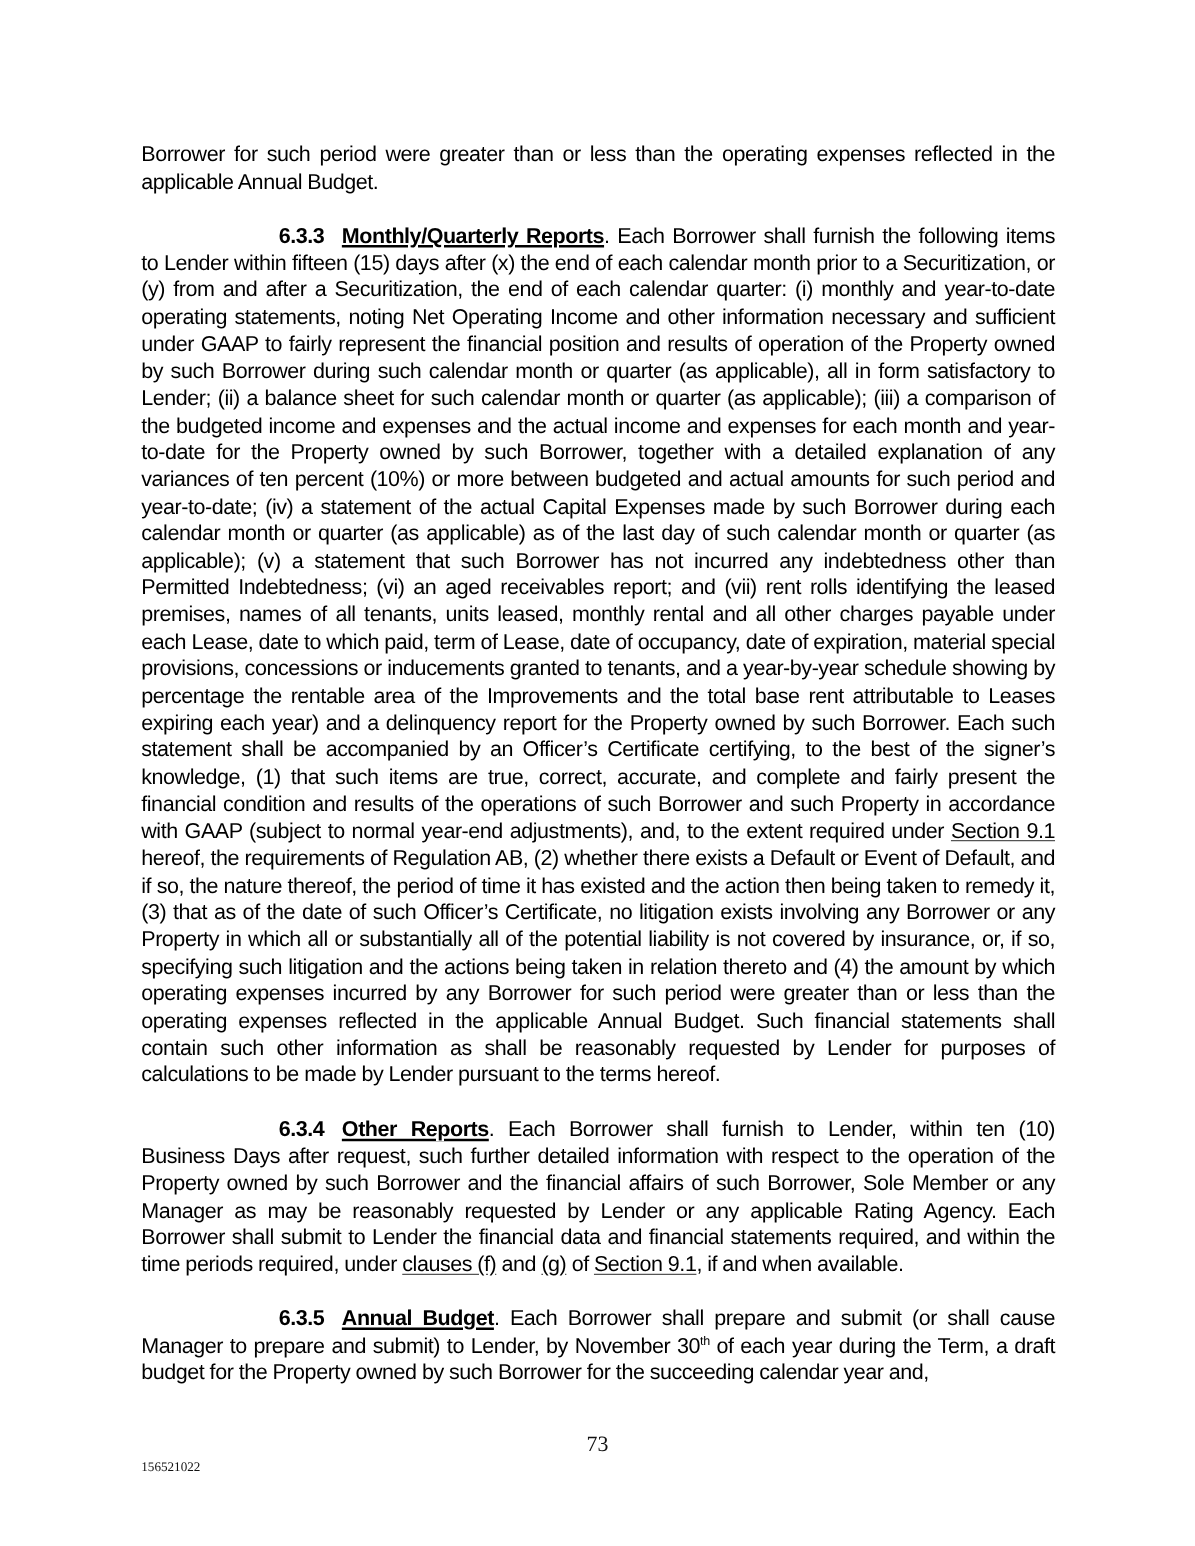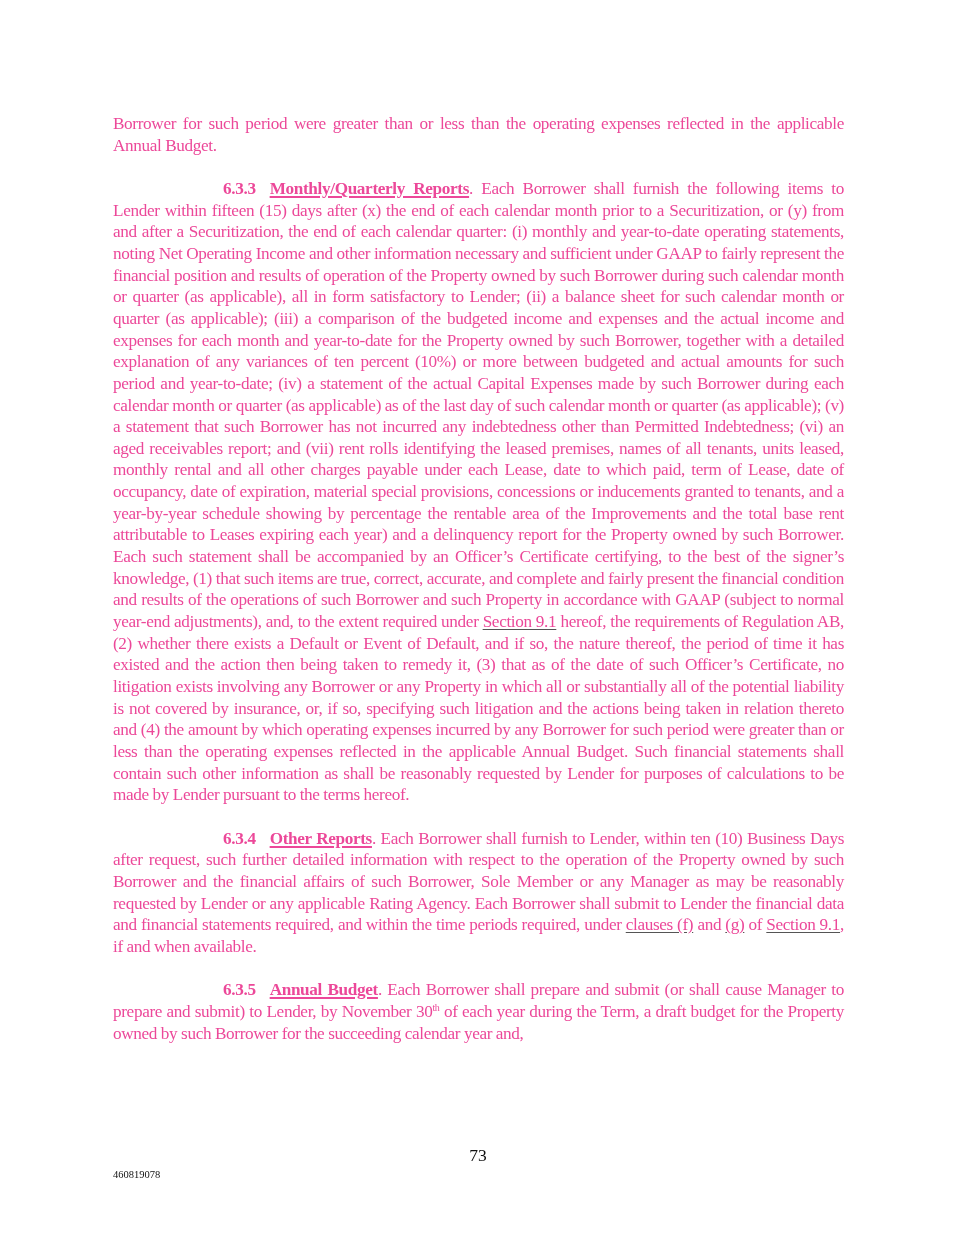--- a/index.html
+++ b/index.html
@@ -1,20 +1,20 @@
 <!DOCTYPE html>
 <html><head>
   <meta charset="utf-8">
   <style>
     html, body { margin: 0; padding: 0; background: #ffffff; }
     body { width: 956px; height: 1237px; position: relative; overflow: hidden; }
     .page {
       position: absolute; left: 113px; top: 113px; width: 731px;
-      font-family: Liberation Serif, serif;
-      font-size: 17.2px; line-height: 21.65px; color: #ec4899;
+      font-family: Liberation Sans, sans-serif;
+      font-size: 17.2px; line-height: 21.65px; color: #000000;
       text-align: justify;
       letter-spacing: -0.35px;
       word-spacing: -0.2px;
     }
     p { margin: 0 0 21.65px 0; }
     .indent { text-indent: 110px; }
     .secnum { font-weight: bold; }
     .sectitle { font-weight: bold; text-decoration: underline; text-decoration-thickness: 1.5px; text-underline-offset: 2px; margin-top: 48px; }
     .gap { display: inline-block; width: 14px; }
     .xref { text-decoration: underline; text-underline-offset: 2px; text-decoration-color: #555; }
@@ -35,13 +35,13 @@
   <p>Borrower for such period were greater than or less than the operating expenses reflected in the applicable Annual Budget.</p>
 
   <p class="indent"><span class="secnum">6.3.3</span><span class="gap"></span><span class="sectitle">Monthly/Quarterly Reports</span><span>.  Each Borrower shall furnish the following items to Lender within fifteen (15) days after (x) the end of each calendar month prior to a Securitization, or (y) from and after a Securitization, the end of each calendar quarter:  (i) monthly and year-to-date operating statements, noting Net Operating Income and other information necessary and sufficient under GAAP to fairly represent the financial position and results of operation of the Property owned by such Borrower during such calendar month or quarter (as applicable), all in form satisfactory to Lender; (ii) a balance sheet for such calendar month or quarter (as applicable); (iii) a comparison of the budgeted income and expenses and the actual income and expenses for each month and year-to-date for the Property owned by such Borrower, together with a detailed explanation of any variances of ten percent (10%) or more between budgeted and actual amounts for such period and year-to-date; (iv) a statement of the actual Capital Expenses made by such Borrower during each calendar month or quarter (as applicable) as of the last day of such calendar month or quarter (as applicable); (v) a statement that such Borrower has not incurred any indebtedness other than Permitted Indebtedness; (vi) an aged receivables report; and (vii) rent rolls identifying the leased premises, names of all tenants, units leased, monthly rental and all other charges payable under each Lease, date to which paid, term of Lease, date of occupancy, date of expiration, material special provisions, concessions or inducements granted to tenants, and a year-by-year schedule showing by percentage the rentable area of the Improvements and the total base rent attributable to Leases expiring each year) and a delinquency report for the Property owned by such Borrower.  Each such statement shall be accompanied by an Officer’s Certificate certifying, to the best of the signer’s knowledge, (1) that such items are true, correct, accurate, and complete and fairly present the financial condition and results of the operations of such Borrower and such Property in accordance with GAAP (subject to normal year-end adjustments), and, to the extent required under </span><span class="xref">Section 9.1</span><span> hereof, the requirements of Regulation AB, (2) whether there exists a Default or Event of Default, and if so, the nature thereof, the period of time it has existed and the action then being taken to remedy it, (3) that as of the date of such Officer’s Certificate, no litigation exists involving any Borrower or any Property in which all or substantially all of the potential liability is not covered by insurance, or, if so, specifying such litigation and the actions being taken in relation thereto and (4) the amount by which operating expenses incurred by any Borrower for such period were greater than or less than the operating expenses reflected in the applicable Annual Budget.  Such financial statements shall contain such other information as shall be reasonably requested by Lender for purposes of calculations to be made by Lender pursuant to the terms hereof.</span></p>
 
   <p class="indent"><span class="secnum">6.3.4</span><span class="gap"></span><span class="sectitle">Other Reports</span><span>.  Each Borrower shall furnish to Lender, within ten (10) Business Days after request, such further detailed information with respect to the operation of the Property owned by such Borrower and the financial affairs of such Borrower, Sole Member or any Manager as may be reasonably requested by Lender or any applicable Rating Agency.  Each Borrower shall submit to Lender the financial data and financial statements required, and within the time periods required, under </span><span class="xref">clauses (f)</span><span> and </span><span class="xref">(g)</span><span> of </span><span class="xref">Section 9.1</span><span>, if and when available.</span></p>
 
   <p class="indent"><span class="secnum">6.3.5</span><span class="gap"></span><span class="sectitle">Annual Budget</span><span>.  Each Borrower shall prepare and submit (or shall cause Manager to prepare and submit) to Lender, by November 30</span><sup>th</sup><span> of each year during the Term, a draft budget for the Property owned by such Borrower for the succeeding calendar year and,</span></p>
 </div>
 
 <div class="page-number">73</div>
-<div class="doc-id">460819078</div>
+<div class="doc-id">156521022</div>
 
 </body></html>

